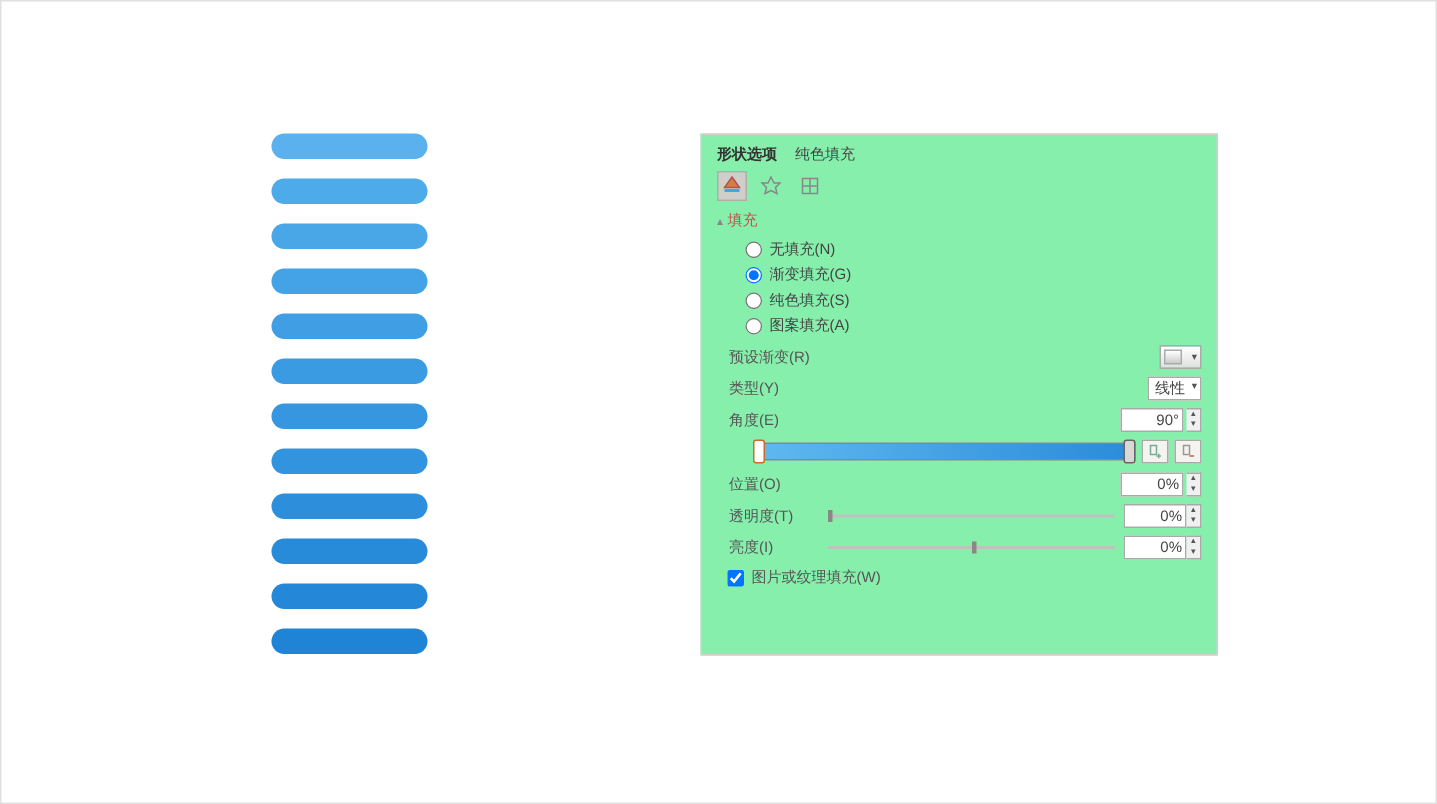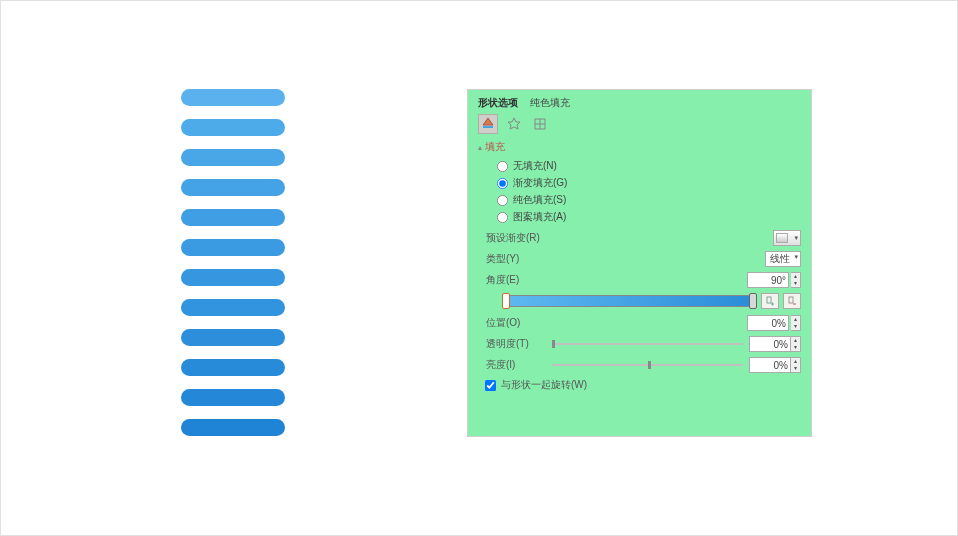--- a/index.html
+++ b/index.html
@@ -317,15 +317,15 @@
     </div>
     <input class="spin-input" value="0%" style="">
     <div class="spin-arrows">
         <div>▴</div>
         <div>▾</div>
       </div>
   </div>
 
   <label class="checkbox-row">
     <input type="checkbox" checked="" style="transform: scale(0.85);">
-    <span>与形状一起旋转(W)</span>
+    <span>图片或纹理填充(W)</span>
   </label>
 </div>
 
 </body></html>

